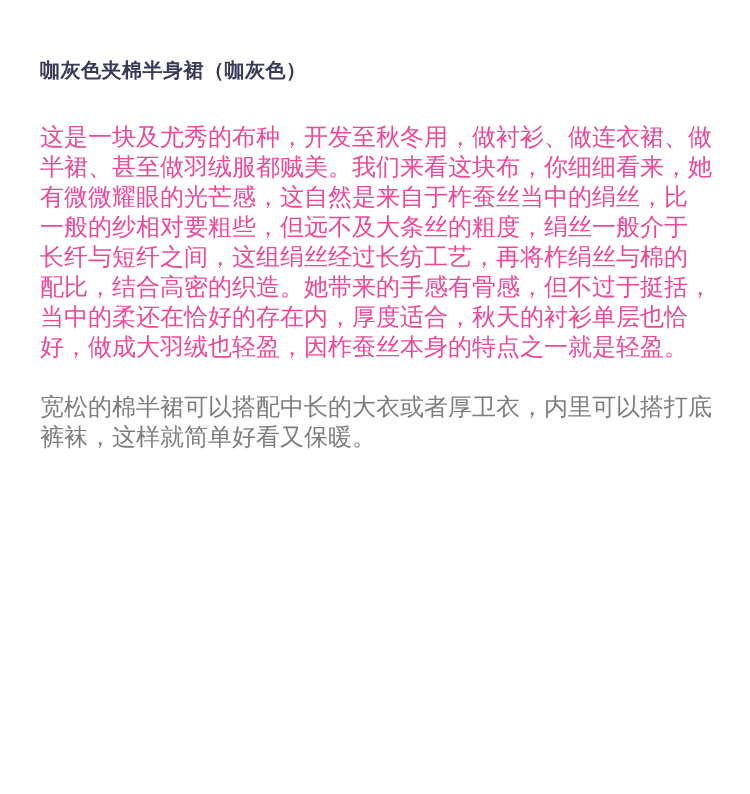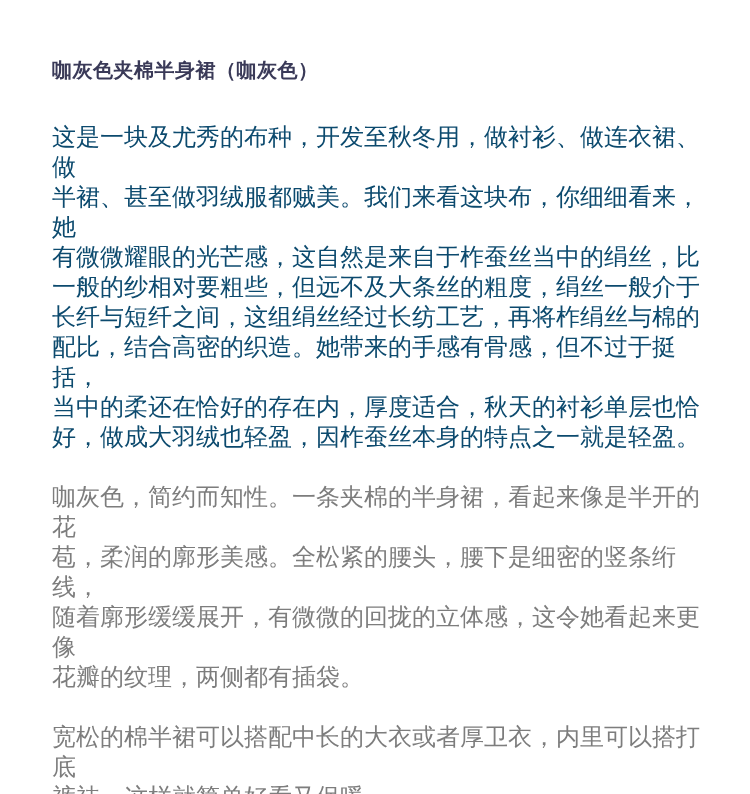--- a/index.html
+++ b/index.html
@@ -11,60 +11,56 @@
   body {
     width: 750px;
     height: 794px;
     overflow: hidden;
     font-family: "Liberation Sans", "DejaVu Sans", sans-serif;
   }
   .page {
     box-sizing: border-box;
     width: 750px;
     height: 690px;
-    padding: 58px 36px 0 52px;
+    padding: 58px 36px 0 40px;
     background: #ffffff;
   }
   .title {
     margin: 0 0 40px 0;
     font-size: 20px;
     line-height: 24px;
     font-weight: 700;
     color: #3a3a58;
     letter-spacing: 0.5px;
   }
   .para {
     margin: 0 0 30px 0;
     font-size: 24px;
     line-height: 30px;
     font-weight: 400;
     letter-spacing: 0;
     white-space: pre-line;       
     word-break: break-all;
   }
-  .para.dark  { color: #0c4a6e; }
+  .para.dark  { color: #ec4899; }
   .para.light { color: #7d7d7d; }
 </style>
 </head>
 <body>
 
 <div class="page">
   <h1 class="title">咖灰色夹棉半身裙（咖灰色）</h1>
 
   <p class="para dark">这是一块及尤秀的布种，开发至秋冬用，做衬衫、做连衣裙、做
 半裙、甚至做羽绒服都贼美。我们来看这块布，你细细看来，她
 有微微耀眼的光芒感，这自然是来自于柞蚕丝当中的绢丝，比
 一般的纱相对要粗些，但远不及大条丝的粗度，绢丝一般介于
 长纤与短纤之间，这组绢丝经过长纺工艺，再将柞绢丝与棉的
 配比，结合高密的织造。她带来的手感有骨感，但不过于挺括，
 当中的柔还在恰好的存在内，厚度适合，秋天的衬衫单层也恰
 好，做成大羽绒也轻盈，因柞蚕丝本身的特点之一就是轻盈。</p>
 
 
-  <p class="para light">咖灰色，简约而知性。一条夹棉的半身裙，看起来像是半开的花
-苞，柔润的廓形美感。全松紧的腰头，腰下是细密的竖条绗线，
-随着廓形缓缓展开，有微微的回拢的立体感，这令她看起来更像
-花瓣的纹理，两侧都有插袋。</p>
 
 
   <p class="para light">宽松的棉半裙可以搭配中长的大衣或者厚卫衣，内里可以搭打底
 裤袜，这样就简单好看又保暖。</p>
 </div>
 
 </body></html>

